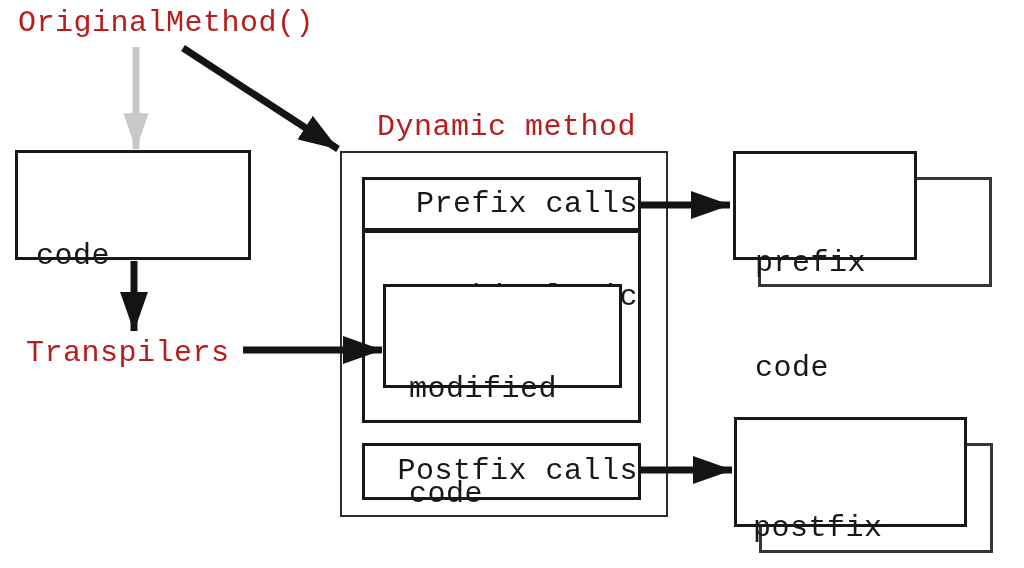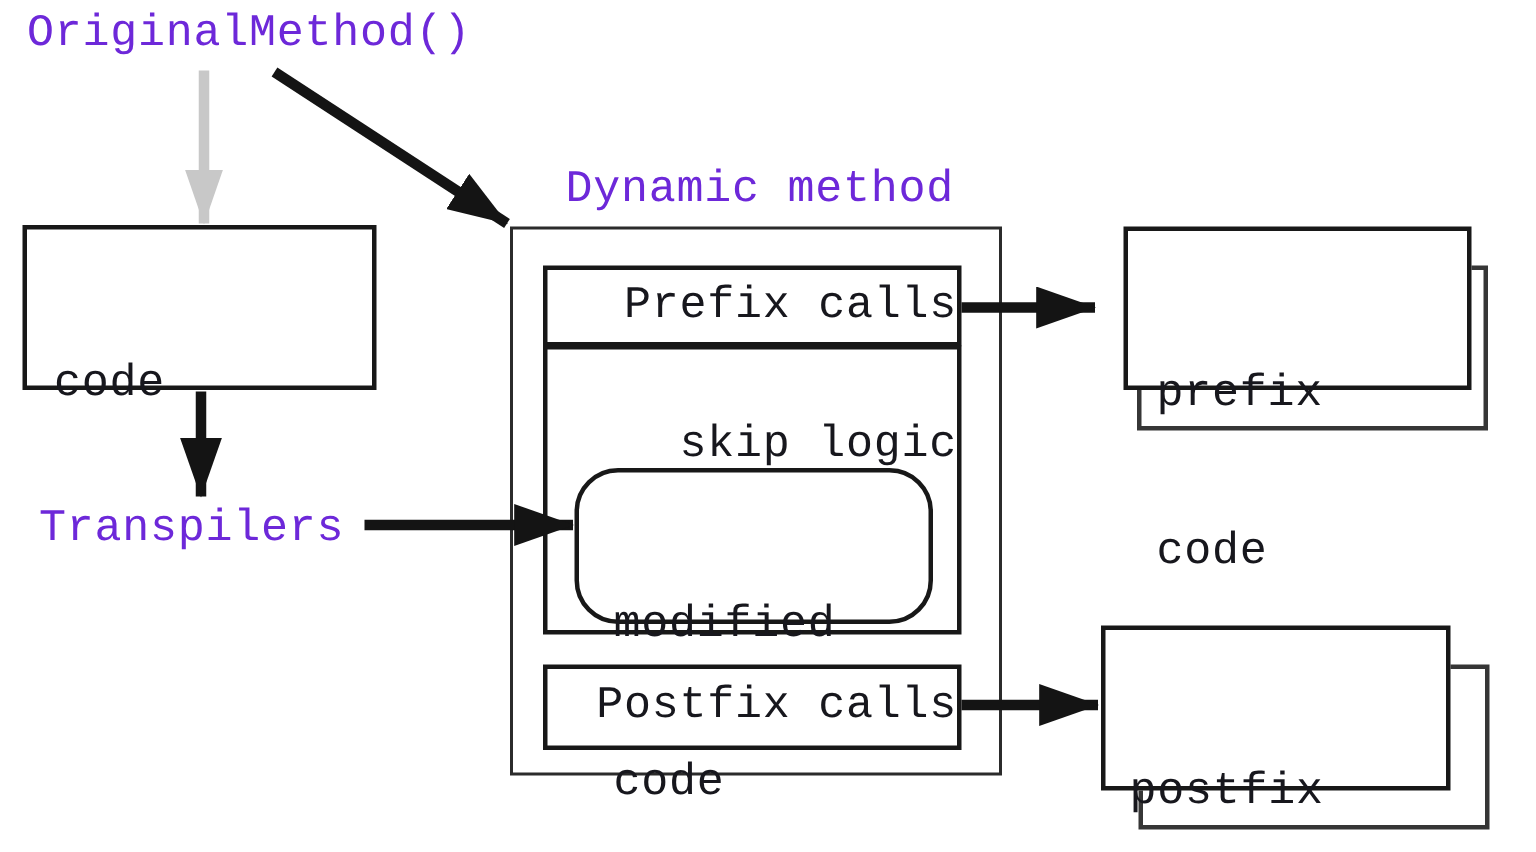--- a/index.html
+++ b/index.html
@@ -15,21 +15,21 @@
     font-family: "Liberation Mono", "DejaVu Sans Mono", monospace;
     color: #17171d;
     overflow: hidden;
   }
   .lbl {
     position: absolute;
     font-size: 30px;
     line-height: 34px;
     letter-spacing: 0.5px;
     white-space: pre;
-    color: #6d28d9;
+    color: #b91c1c;
   }
   .box {
     position: absolute;
     background: #ffffff;
     border: 3px solid #181818;
     box-sizing: border-box;
     font-size: 30px;
     line-height: 35px;
     letter-spacing: 0.5px;
     white-space: pre;
@@ -96,31 +96,31 @@
   <div class="box outer" style="left:340px; top:151px; width:328px; height:366px;"></div>
 
   <div class="box vcenter" style="left:362px; top:177px; width:279px; height:54px; padding-left:14px;">
     <span>Prefix calls</span>
   </div>
 
   <div class="box" style="left:362px; top:230px; width:279px; height:193px; padding:12px 0 0 14px;">
     <span>skip logic</span>
   </div>
 
-  <div class="box" style="left:383px; top:312px; width:239px; height:104px; padding:15px 0 0 23px; z-index:3;border-radius:29px;">
+  <div class="box" style="left:383px; top:284px; width:239px; height:104px; padding:15px 0 0 23px; z-index:3;">
     <div>modified</div>
     <div>code</div>
   </div>
 
   <div class="box vcenter" style="left:362px; top:443px; width:279px; height:57px; padding-left:4px;">
     <span>Postfix calls</span>
   </div>
 
   <div class="box backstack" style="left:758px; top:177px; width:234px; height:110px;"></div>
-  <div class="box front" style="left:733px; top:151px; width:232px; height:109px; padding:22px 0 0 19px;margin-left:16px;">
+  <div class="box front" style="left:733px; top:151px; width:184px; height:109px; padding:22px 0 0 19px;">
     <div>prefix</div>
     <div>code</div>
   </div>
 
   <div class="box backstack" style="left:759px; top:443px; width:234px; height:110px;"></div>
   <div class="box front" style="left:734px; top:417px; width:233px; height:110px; padding:21px 0 0 16px;">
     <div>postfix</div>
     
   </div>
 

